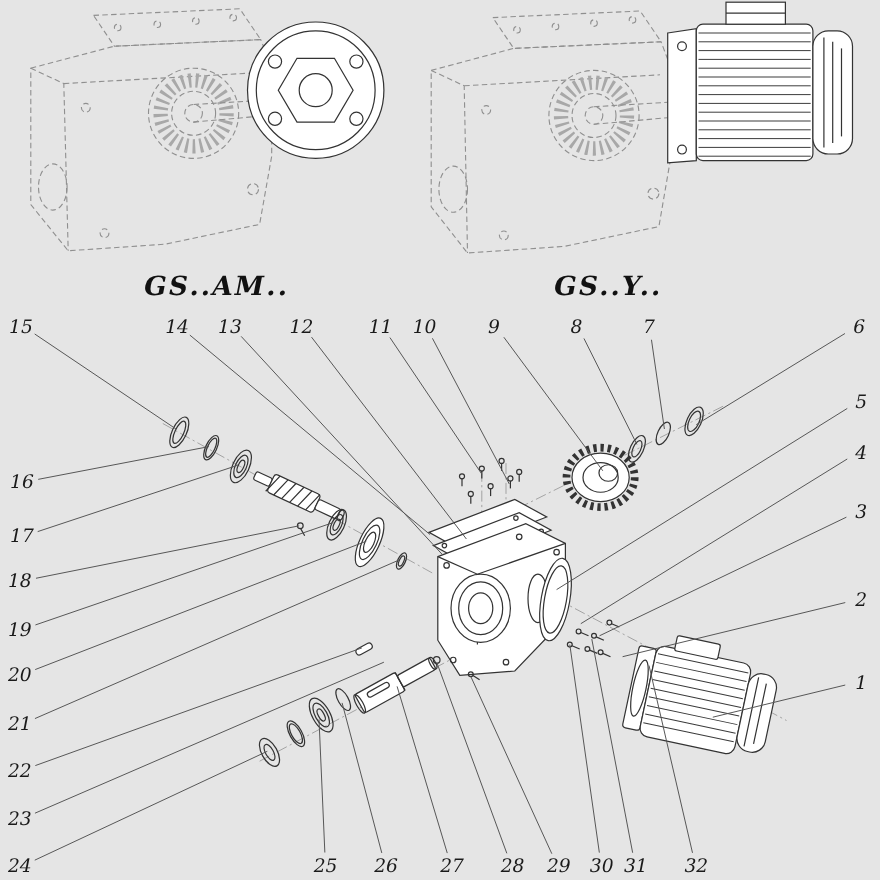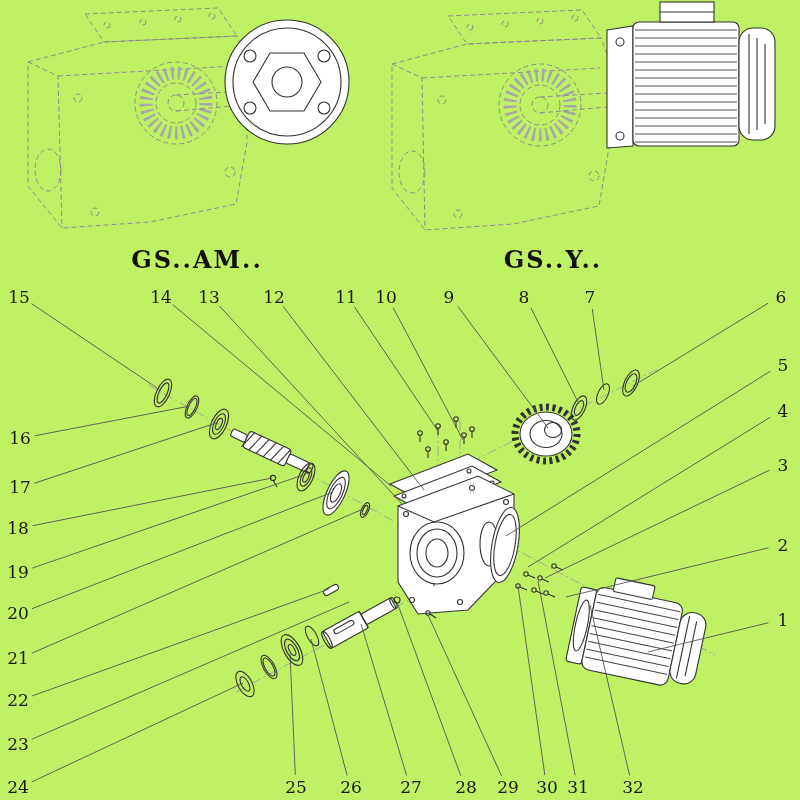--- a/index.html
+++ b/index.html
@@ -1,18 +1,18 @@
 <!DOCTYPE html>
 <html><head>
 <meta charset="utf-8">
 <style>
   * { margin:0; padding:0; box-sizing:border-box; }
   html,body { background:#ffffff; }
   body { font-family:"DejaVu Serif", serif; }
-  .stage { position:relative; width:800px; height:800px; background:#bef264; overflow:hidden; }
+  .stage { position:relative; width:800px; height:800px; background:#e5e5e5; overflow:hidden;font-style:italic; }
   svg { display:block; }
 
   
   .phantom { stroke:#8f8f8f; fill:none; stroke-width:1; stroke-dasharray:5 3; }
   .phantom .spline { stroke:#a8a8a8; stroke-width:13; stroke-dasharray:2.5 4; }
 
   
   .solid { stroke:#333; fill:none; stroke-width:1.1; }
 
   .axis path { stroke:#9a9a9a; stroke-width:0.8; stroke-dasharray:10 3 2 3; fill:none; }

